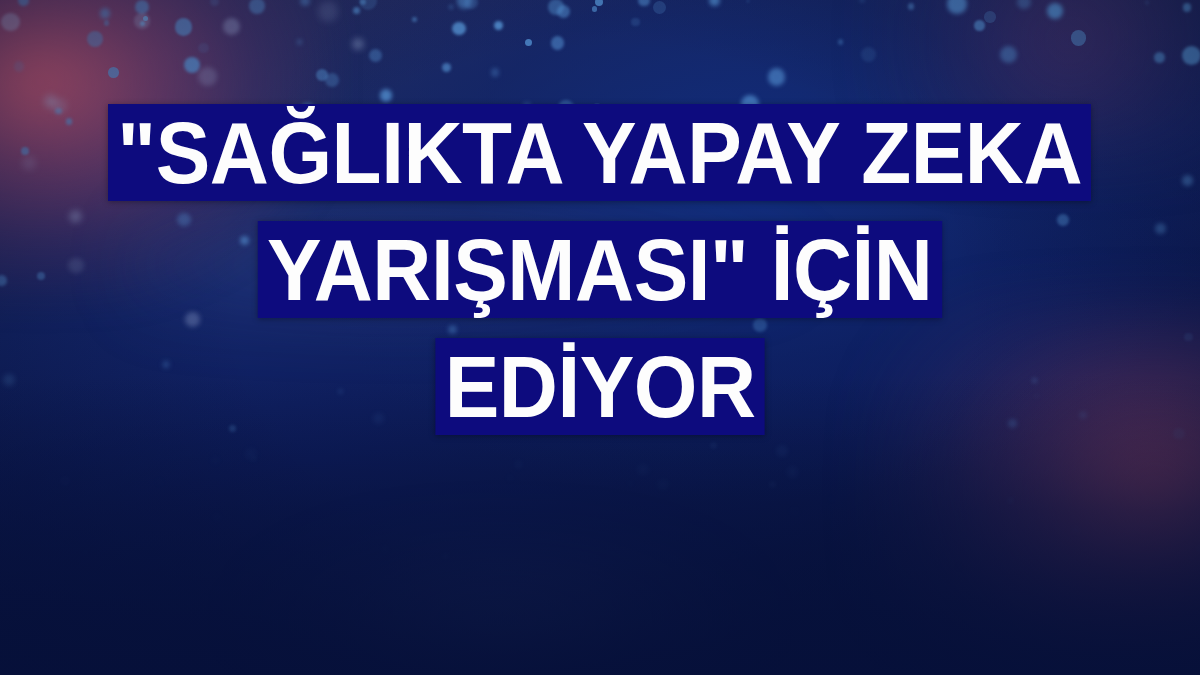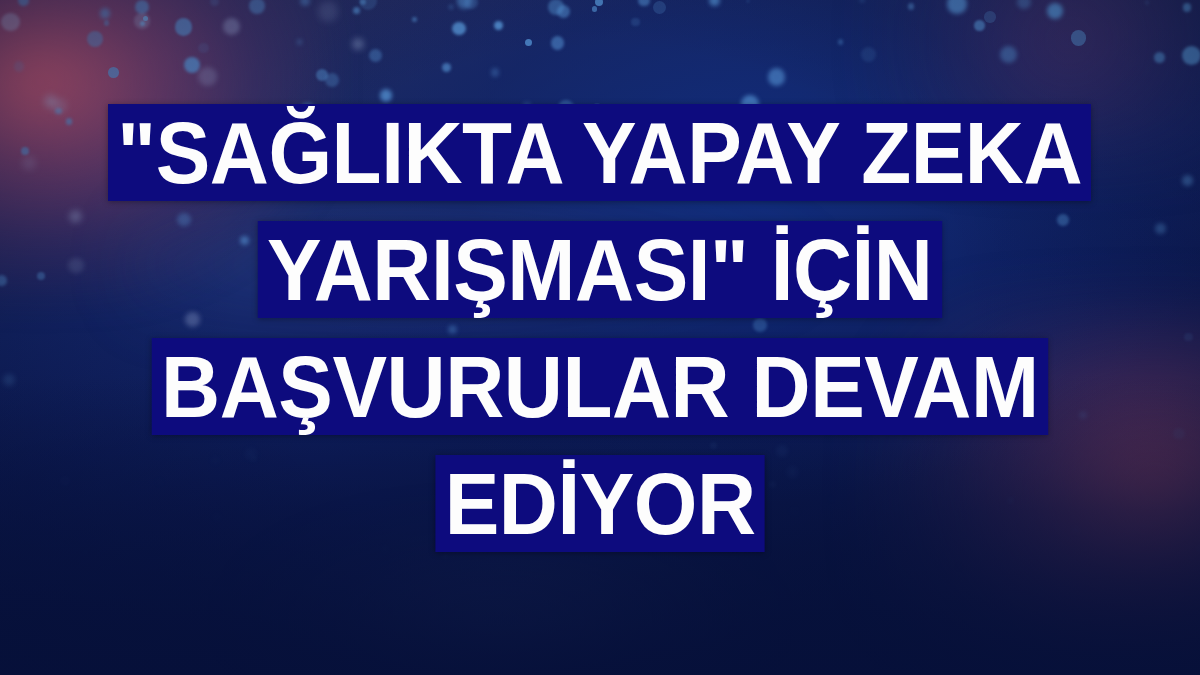--- a/index.html
+++ b/index.html
@@ -317,20 +317,17 @@
   <div class="bottom-fade"></div>
 
   <div class="headline">
     <div class="hl-line">
       <span class="hl-text">"SAĞLIKTA YAPAY ZEKA</span>
     </div>
     <div class="hl-line">
       <span class="hl-text">YARIŞMASI" İÇİN</span>
     </div>
     <div class="hl-line">
-      <span class="hl-text">BAŞVURULAR DEVAM</span>
-    </div>
-    <div class="hl-line">
       <span class="hl-text">EDİYOR</span>
     </div>
   </div>
 
 </div>
 
 </body></html>

